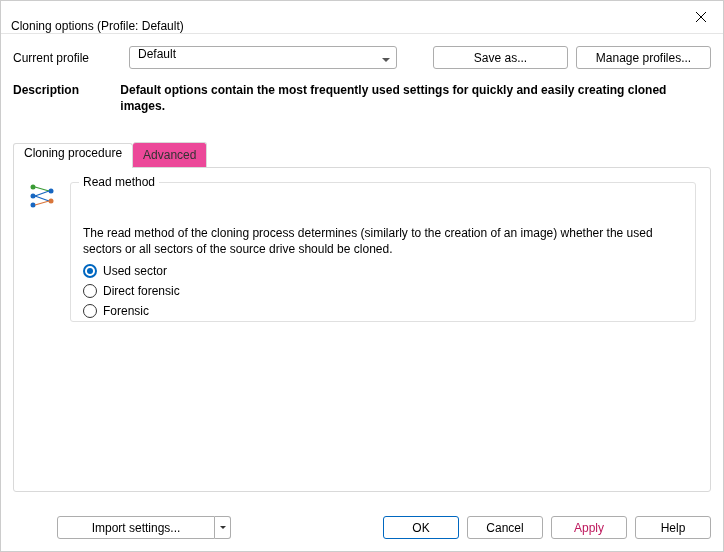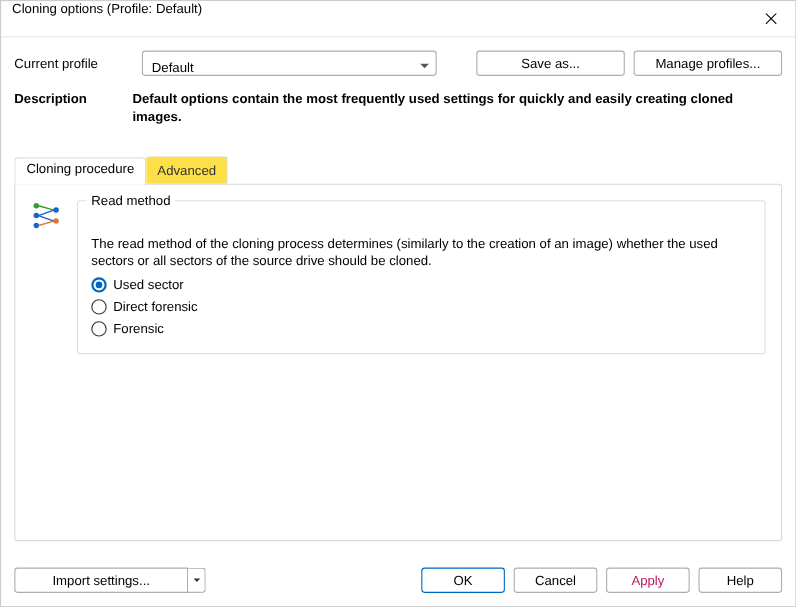--- a/index.html
+++ b/index.html
@@ -1,46 +1,46 @@
 <!DOCTYPE html>
 <html><head>
 <meta charset="utf-8">
 <style>
 * { box-sizing: border-box; margin: 0; padding: 0; font-family: "Segoe UI", Tahoma, sans-serif; font-size: 12px; }
 html, body { width: 724px; height: 552px; background: #fff; }
 .window { width: 724px; height: 552px; border: 1px solid #ccc; display: flex; flex-direction: column; background: #fff; }
-.titlebar { height: 33px; display: flex; align-items: flex-start; padding: 0 0 0 10px; border-bottom: 1px solid #e5e5e5; }
+.titlebar { height: 33px; display: flex; align-items: flex-end; padding: 0 0 0 10px; border-bottom: 1px solid #e5e5e5; }
 .titlebar .title { flex: 1; color: #000; }
 .titlebar .close { width: 44px; height: 32px; display: flex; align-items: center; justify-content: center; cursor: default; }
 .titlebar .close svg { width: 10px; height: 10px; }
 .body { flex: 1; padding: 12px; display: flex; flex-direction: column; }
 .row { display: flex; align-items: center; margin-bottom: 8px; gap: 8px; }
 .label-col { width: 108px; color: #000; }
-.select { position: relative; width: 268px; height: 23px; border: 1px solid #adadad; border-radius: 3px; background: #fff; display: flex; align-items: flex-end; padding: 0 8px; cursor: default; }
+.select { position: relative; width: 268px; height: 23px; border: 1px solid #adadad; border-radius: 3px; background: #fff; display: flex; align-items: flex-start; padding: 0 8px; cursor: default; }
 .select .chev { position: absolute; right: 6px; top: 50%; transform: translateY(-50%); }
 .btn { height: 23px; border: 1px solid #adadad; border-radius: 3px; background: #fff; display: inline-flex; align-items: center; justify-content: center; padding: 0 6px; cursor: default; }
 .top-btn { width: 135px; }
 .desc-row { display: flex; margin-top: 6px; font-weight: bold; }
 .desc-text { color: #000; line-height: 1.3; }
 .tabs-area { margin-top: 28px; flex: 1; display: flex; flex-direction: column; }
 .tab-strip { display: flex; position: relative; }
 .tab { padding: 5px 10px 5px 10px; border: 1px solid #d9d9d9; border-bottom: none; border-top-left-radius: 3px; border-top-right-radius: 3px; background: #fff; margin-right: 0px; position: relative; cursor: default; }
-.tab.inactive { background: #fde047; color: #333; border-left: none; }
+.tab.inactive { background: #ec4899; color: #333; border-left: none; }
 .tab.active { background: #fff; z-index: 2; top: 1px; padding-top:2px; }
 .tab-pane { border: 1px solid #d9d9d9; border-radius: 0 3px 3px 3px; flex: 1; padding: 14px; display: flex; gap: 12px; position: relative; }
 .icon-col { width: 30px; flex-shrink: 0; }
-.fieldset { border: 1px solid #e0e0e0; border-radius: 3px; padding: 10px 12px 14px 12px; flex: 1; position: relative; height:140px; }
+.fieldset { border: 1px solid #e0e0e0; border-radius: 3px; padding: 22px 12px 14px 12px; flex: 1; position: relative; height:140px; }
 .legend { position: absolute; top: -8px; left: 8px; background: #fff; padding: 0 4px; color: #000; }
 .help-text { color: #000000; line-height: 1.35; margin-top: 20px; }
 .radios { }
 .radio-row { display: flex; align-items: center; gap: 6px; margin: 6px 0; cursor: default; }
 .radio { width: 14px; height: 14px; border-radius: 50%; border: 1.5px solid #333; display: inline-flex; align-items: center; justify-content: center; flex-shrink: 0; }
 .radio.checked { border: 2px solid #0067c0; }
 .radio.checked::after { content: ""; width: 6px; height: 6px; background: #0067c0; border-radius: 50%; }
-.footer { padding: 12px; display: flex; align-items: center; border-top: none; }
+.footer { padding: 12px; display: flex; align-items: center; border-top: none; margin-left: 44px; }
 .footer-left { display: flex; }
 .import-btn { width: 158px; height: 23px; border: 1px solid #adadad; border-top-left-radius: 3px; border-bottom-left-radius: 3px; background: #fff; display: inline-flex; align-items: center; justify-content: center; cursor: default; }
 .import-drop { width: 16px; height: 23px; border: 1px solid #adadad; border-left: none; border-top-right-radius: 3px; border-bottom-right-radius: 3px; background: #fff; display: inline-flex; align-items: center; justify-content: center; cursor: default; }
 .footer-spacer { flex: 1; }
 .footer .btn { width: 76px; margin-left: 8px; }
 .btn.primary { border: 1px solid #0067c0; }
 .btn.disabled { color: #be185d; }
 .chev-down { width:0;height:0;border-left:4px solid transparent;border-right:4px solid transparent;border-top:4px solid #555;display:inline-block;}
 .caret-down { width:0;height:0;border-left:3px solid transparent;border-right:3px solid transparent;border-top:3px solid #333;display:inline-block;}
 </style>

